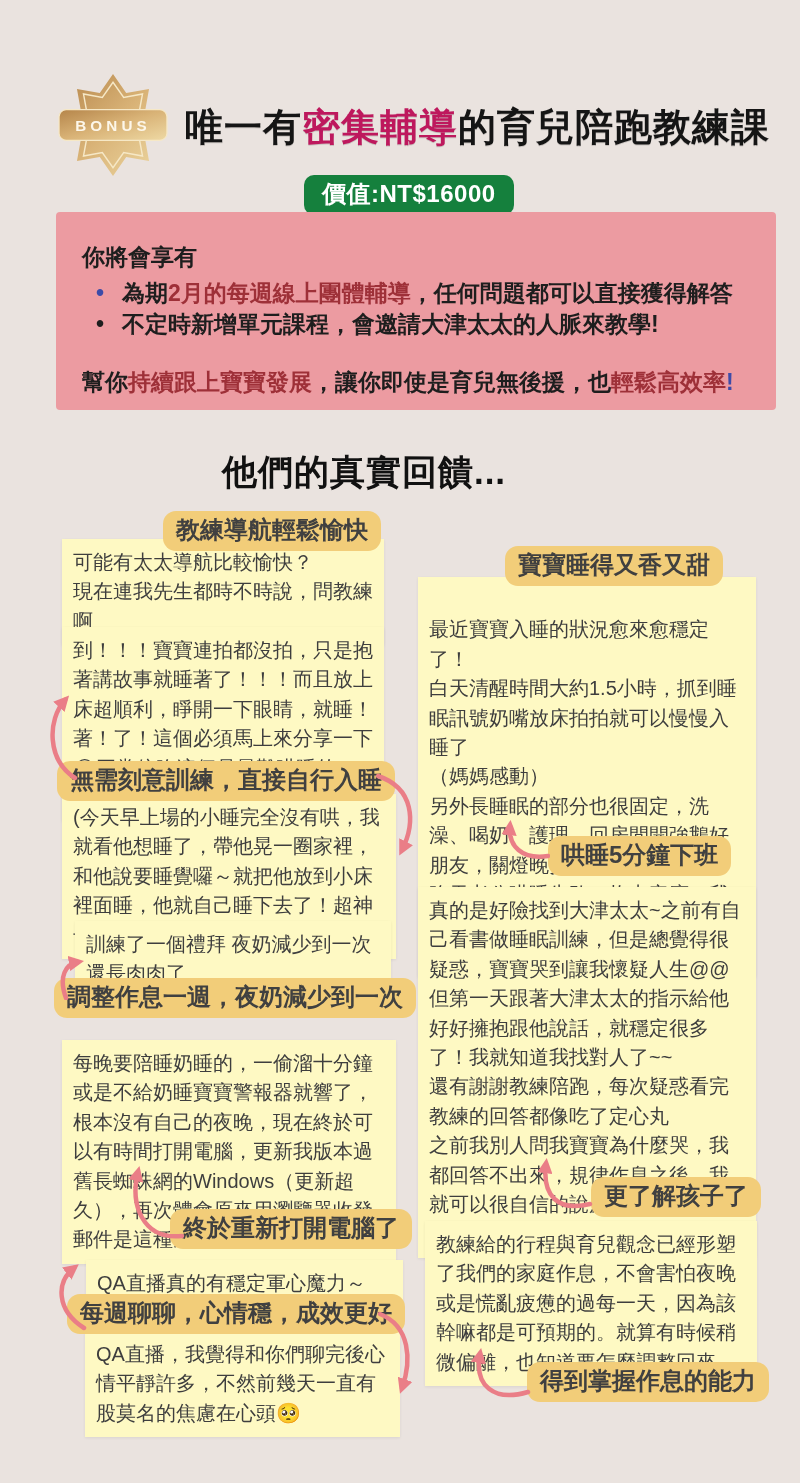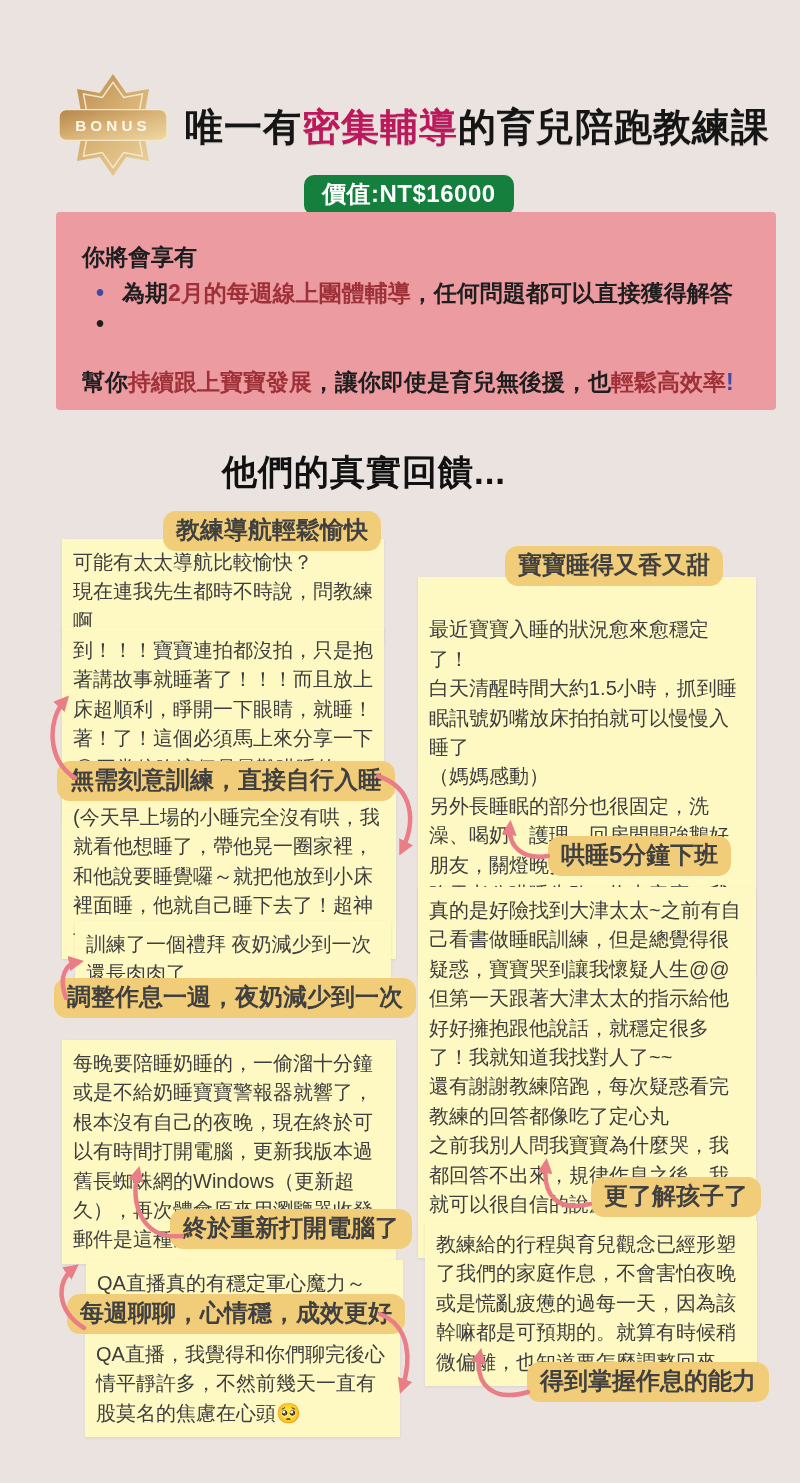--- a/index.html
+++ b/index.html
@@ -92,20 +92,21 @@
 
   <div class="offer-box">
     <div>你將會享有</div>
     <div class="offer-bullets">
       <div class="offer-bullet-row">
         <span class="dot dot-blue">•</span>
         <span><span>為期</span><span class="red">2月的每週線上團體輔導</span><span>，任何問題都可以直接獲得解答</span></span>
       </div>
       <div class="offer-bullet-row">
         <span class="dot">•</span>
+        <span>不定時新增單元課程，會邀請大津太太的人脈來教學!</span>
       </div>
     </div>
     <div class="offer-closing"><span>幫你</span><span class="red">持續跟上寶寶發展</span><span>，讓你即使是育兒無後援，也</span><span class="red">輕鬆高效率</span><span class="blue">!</span></div>
   </div>
 
   <div class="feedback-heading">他們的真實回饋...</div>
 
   <div class="ylabel" style="left:163px; top:511px;">教練導航輕鬆愉快</div>
   <div class="card" style="left:62px; top:539px; width:322px;">可能有太太導航比較愉快？
 現在連我先生都時不時說，問教練啊</div>

